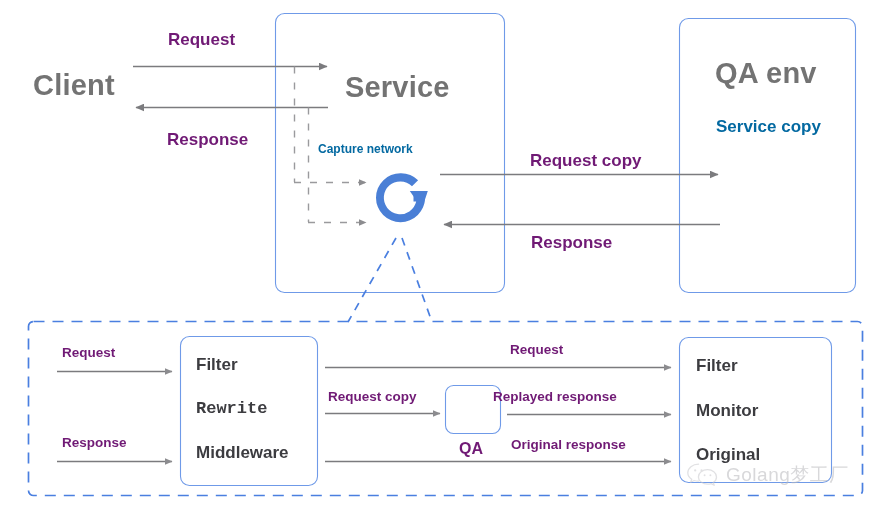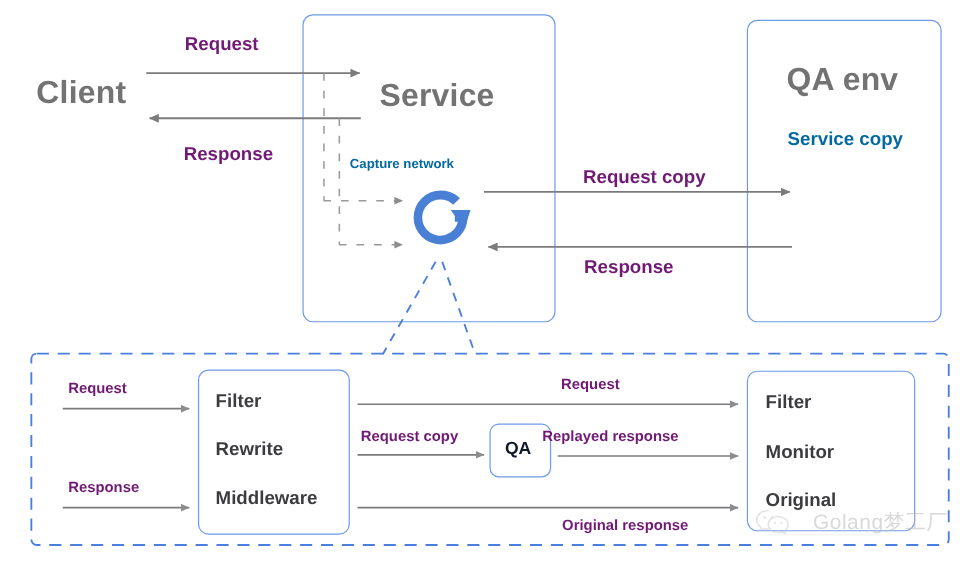--- a/index.html
+++ b/index.html
@@ -32,30 +32,30 @@
     font-weight: bold;
     white-space: nowrap;
     line-height: 1;
   }
   .lbl-big      { font-size: 29px; color: #737373; letter-spacing: 0.2px; }
   .lbl-mid      { font-size: 17px; }
   .lbl-small    { font-size: 13.5px; }
   .lbl-tiny     { font-size: 12px; }
   .lbl-muted    { color: #0369a1; font-weight: bold; }
   .lbl-box      { font-size: 17px; color: #3c3c40; font-weight: bold; }
-  .lbl-qa       { font-size: 16px; color: #0f172a; font-weight: bold; }
+  .lbl-qa       { font-size: 16px; color: #701a75; font-weight: bold; margin-top: 40px; }
 
   
   #watermark {
     position: absolute;
     left: 686px;
     top: 462px;
     display: flex;
     align-items: center;
-    gap: 15px;
+    gap: 2px;
     opacity: 0.55;
     pointer-events: none;
     text-align: right;
   }
   #watermark .wm-text {
     font-size: 19px;
     color: #b9b9bd;
     font-family: "Liberation Sans", sans-serif;
     letter-spacing: 0.5px;
     white-space: nowrap;
@@ -150,33 +150,33 @@
   <div class="lbl lbl-mid" style="left:530px; top:152px;">Request copy</div>
 
   <div class="lbl lbl-mid" style="left:531px; top:234px;">Response</div>
 
   <div class="lbl lbl-small" style="left:62px; top:346px;">Request</div>
 
   <div class="lbl lbl-small" style="left:62px; top:436px;">Response</div>
 
   <div class="lbl lbl-box" style="left:196px; top:356px;">Filter</div>
 
-  <div class="lbl lbl-box" style="left:196px; top:400px;">Rewrite</div>
+  <div class="lbl lbl-box" style="left:196px; top:400px;font-family:Liberation Mono, monospace;">Rewrite</div>
 
   <div class="lbl lbl-box" style="left:196px; top:444px;">Middleware</div>
 
   <div class="lbl lbl-small" style="left:328px; top:390px;">Request copy</div>
 
   <div class="lbl lbl-qa" style="left:459px; top:401px;">QA</div>
 
   <div class="lbl lbl-small" style="left:510px; top:343px;">Request</div>
 
   <div class="lbl lbl-small" style="left:493px; top:390px;">Replayed response</div>
 
-  <div class="lbl lbl-small" style="left:511px; top:438px;margin-top:33px;">Original response</div>
+  <div class="lbl lbl-small" style="left:511px; top:438px;">Original response</div>
 
   <div class="lbl lbl-box" style="left:696px; top:357px;">Filter</div>
 
   <div class="lbl lbl-box" style="left:696px; top:402px;">Monitor</div>
 
   <div class="lbl lbl-box" style="left:696px; top:446px;">Original</div>
 
   <div id="watermark">
     <svg width="38" height="26" viewBox="0 0 38 26" xmlns="http://www.w3.org/2000/svg">
       <path d="M12.5,2.2 C6.6,2.2 1.8,6.0 1.8,10.7 c0,2.6 1.5,5.0 3.9,6.5

